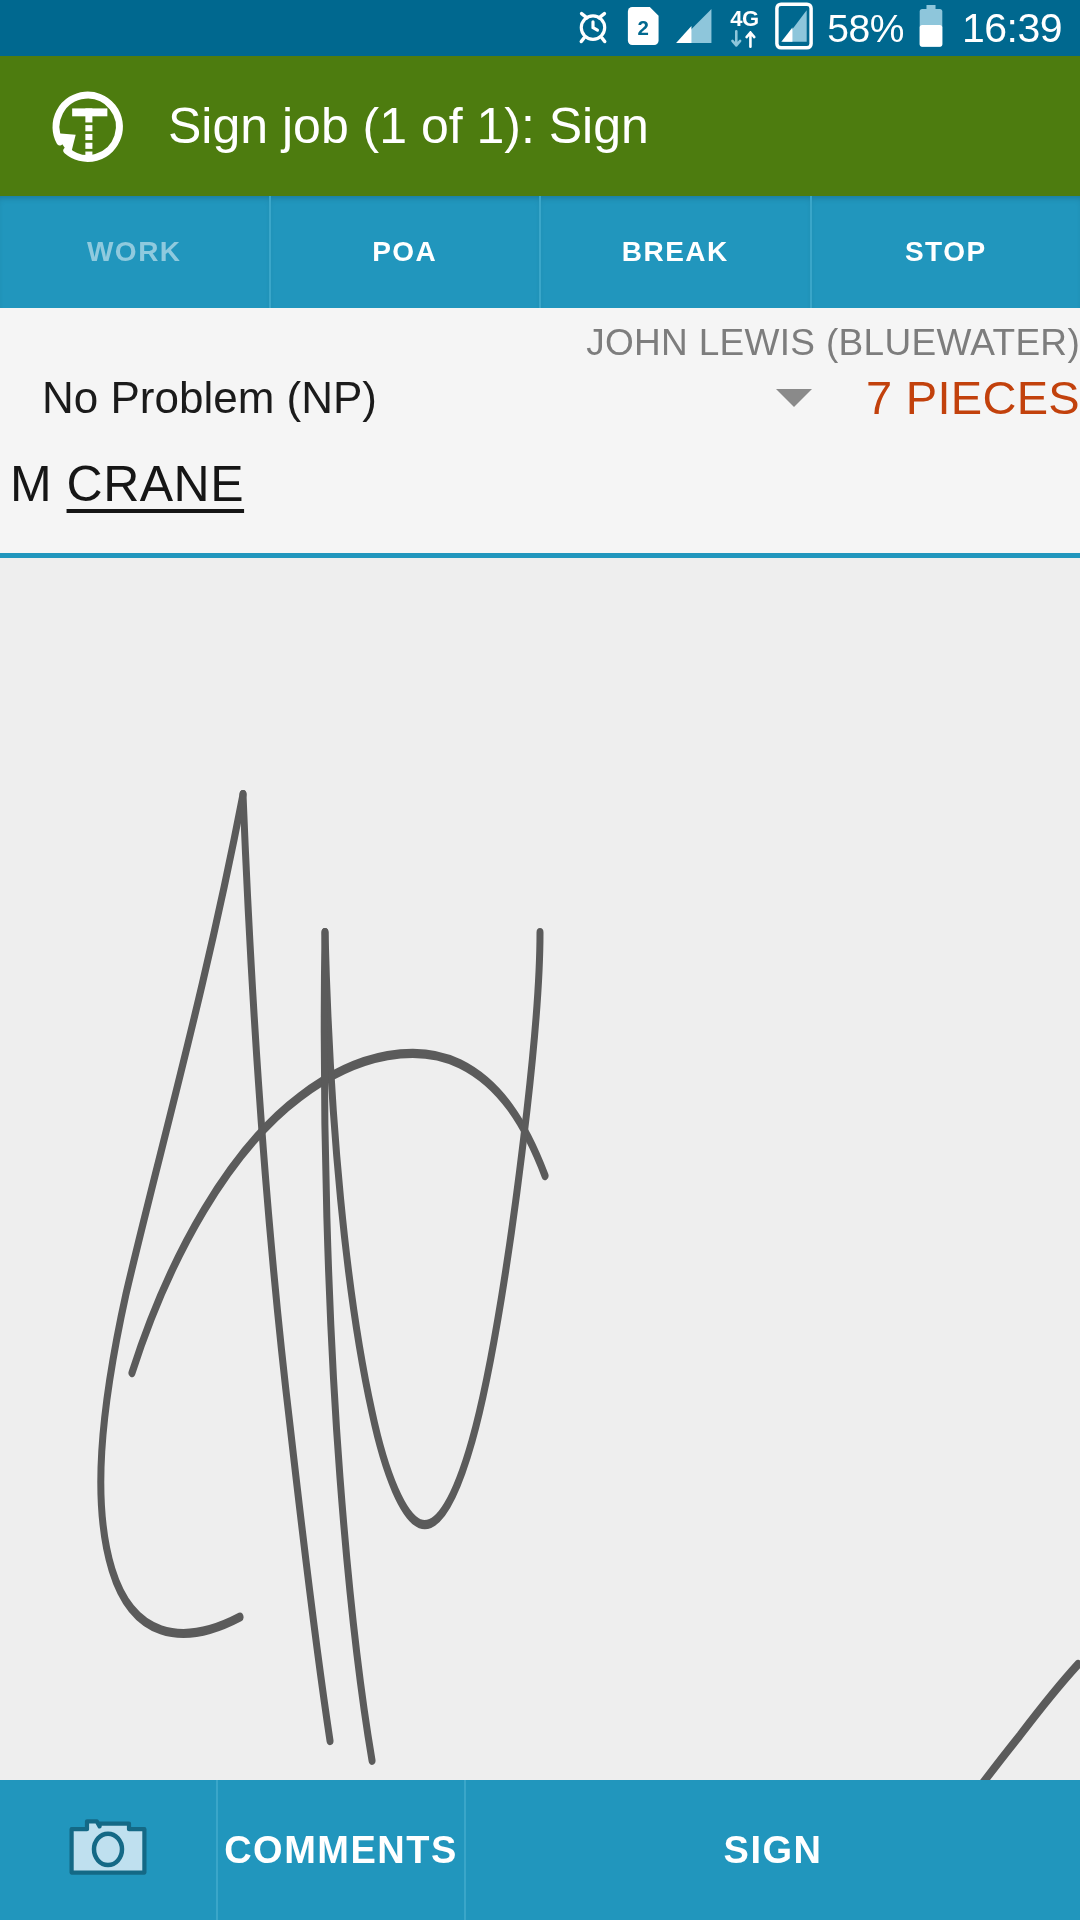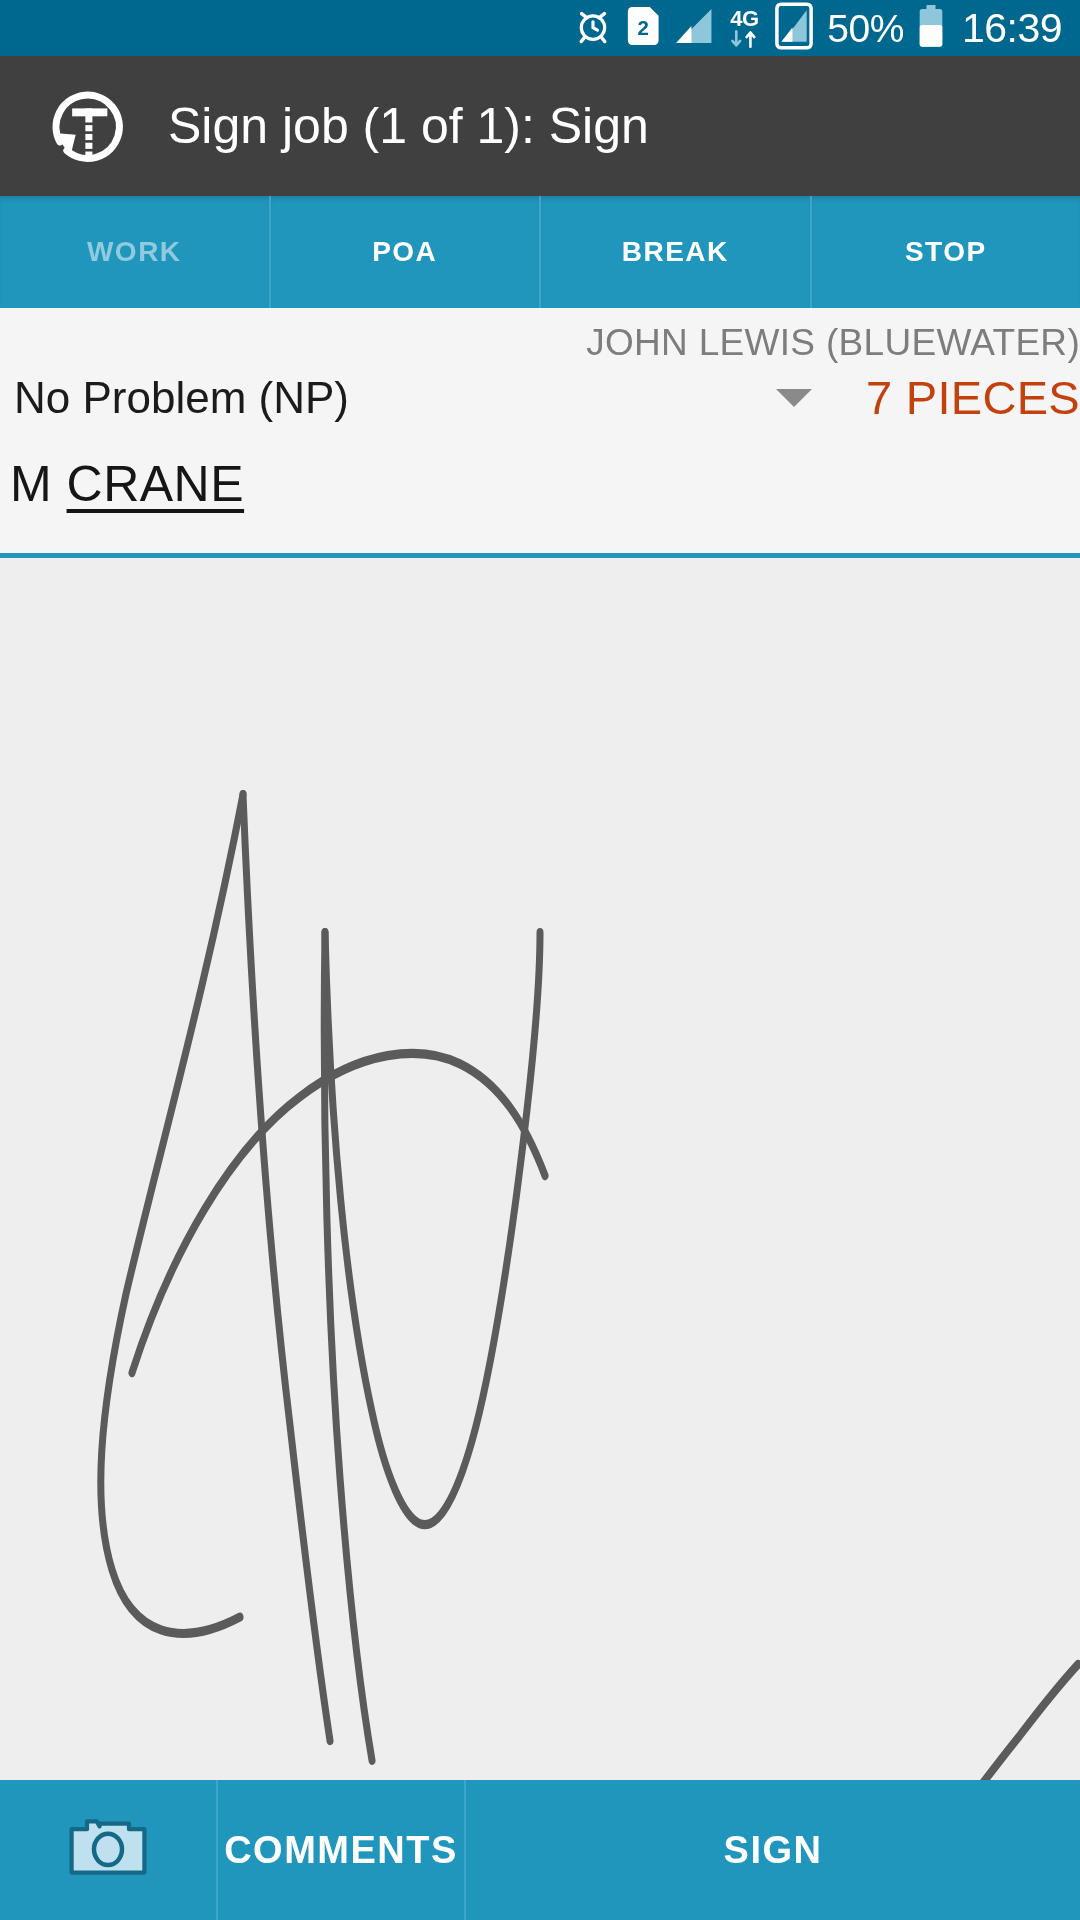--- a/index.html
+++ b/index.html
@@ -53,21 +53,21 @@
   .net-label {
     color: #fff;
     font-size: 22px;
     font-weight: bold;
     letter-spacing: -0.5px;
   }
 
   
   .appbar {
     height: 140px;
-    background: #404040;
+    background: #4d7c0f;
     display: flex;
     align-items: center;
     padding-left: 44px;
     gap: 36px;
     flex: none;
   }
   .logo { width: 88px; height: 88px; flex: none; }
   .appbar-title {
     color: #ffffff;
     font-size: 50px;
@@ -111,20 +111,21 @@
     font-size: 37px;
     font-weight: 400;
     letter-spacing: 0.3px;
     padding: 14px 0 2px 10px;
     white-space: nowrap;
   }
   .statusrow {
     display: flex;
     align-items: center;
     padding: 4px 0 14px 14px;
+    margin-left: 28px;
   }
   .status-select {
     color: #1b1b1b;
     font-size: 44px;
     font-weight: 400;
     flex: none;
   }
   .spacer { flex: 1; }
   .caret {
     width: 0; height: 0;
@@ -234,21 +235,21 @@
       </span>
 
       <span class="sb-icon">
         <svg width="38" height="48" viewBox="0 0 24 30">
           <rect x="1.2" y="1.2" width="21.6" height="27.6" rx="2.6" fill="none" stroke="#ffffff" stroke-width="2.2"></rect>
           <path d="M20 5 L20 25 L5 25 Z" fill="#8ec6db"></path>
           <path d="M11 16 L11 25 L4 25 Z" fill="#ffffff"></path>
         </svg>
       </span>
 
-      <span class="sb-text">50%</span>
+      <span class="sb-text">58%</span>
 
       <span class="sb-icon">
         <svg width="26" height="42" viewBox="0 0 16 26">
           <rect x="5.2" y="0" width="5.6" height="2.6" fill="#8ec6db"></rect>
           <rect x="1" y="2.4" width="14" height="23.4" rx="1.6" fill="#8ec6db"></rect>
           <rect x="1" y="12.4" width="14" height="13.4" rx="1.6" fill="#ffffff"></rect>
         </svg>
       </span>
 
       <span class="sb-text sb-clock">16:39</span>

